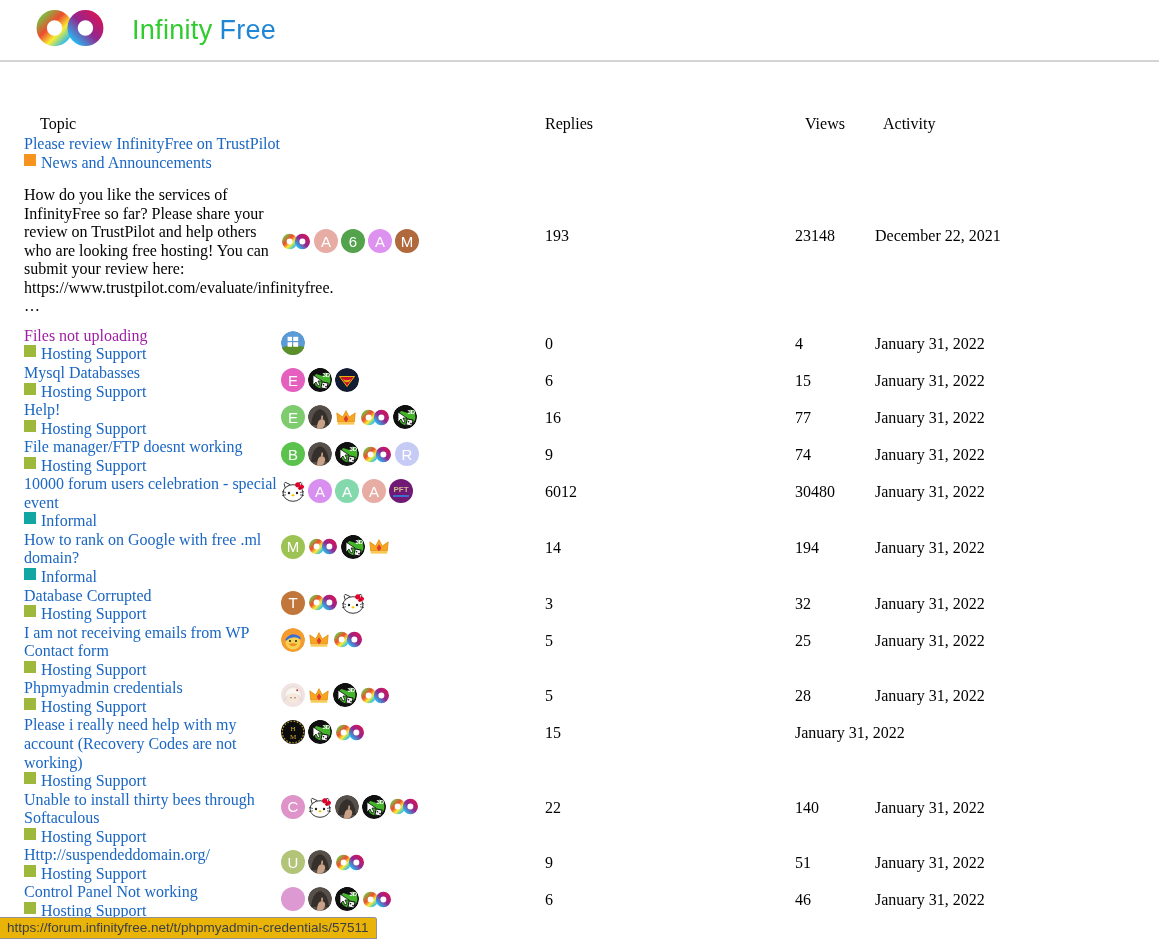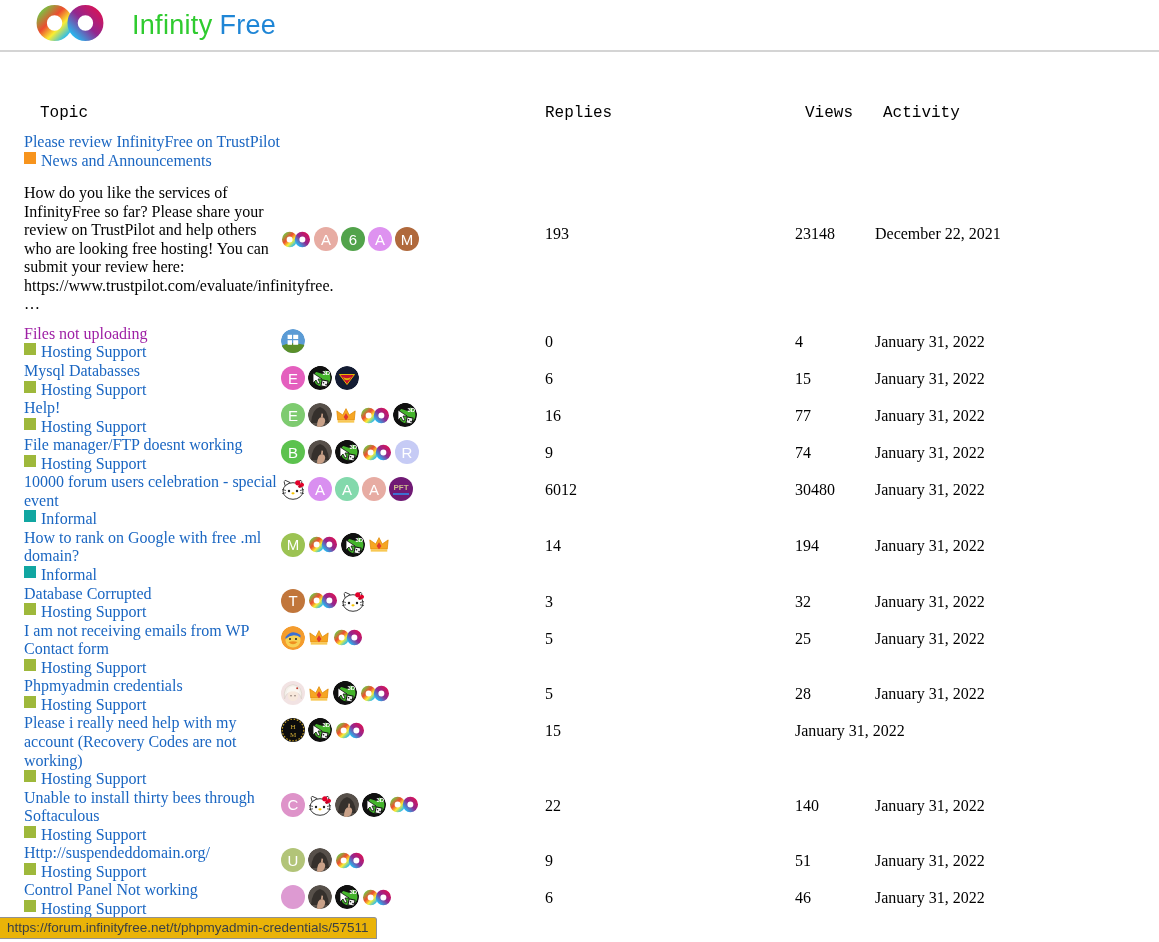--- a/index.html
+++ b/index.html
@@ -3,30 +3,30 @@
 <meta charset="utf-8">
 <style>
   * { box-sizing: border-box; }
   html,body { margin:0; padding:0; }
   body {
     width:1159px; height:942px; overflow:hidden; position:relative;
     background:#fff; font-family:"Liberation Serif", serif; font-size:16px; color:#000;
   }
   
   .topbar {
-    height:52px; border-bottom:2px solid #d4d4d4;
+    height:62px; border-bottom:2px solid #d4d4d4;
     display:flex; align-items:center; padding-left:34px;
   }
   .logo-link { display:flex; align-items:center; text-decoration:none; }
   .brand { margin-left:26px; font-family:"Liberation Sans", sans-serif; font-size:27px; letter-spacing:.3px; }
   .brand .b1 { color:#2fcb2f; }
   .brand .b2 { color:#1f86d6; margin-left:7px; }
   
   .main { padding-top:52px; }
-  .thead { display:flex; line-height:19px; margin-bottom:10px;font-family:Liberation Mono, monospace; }
+  .thead { display:flex; line-height:19px; margin-bottom:2px; }
   .h-topic   { width:545px; padding-left:40px; }
   .h-replies { width:250px; }
   .h-views   { width:80px;  padding-left:10px; }
   .h-activity{ flex:1;      padding-left:8px; }
   .thead span { color:#000; }
 
   .row { display:flex; }
   .row.featured { margin-bottom:11px; }
   .t-cell   { width:281px; padding-left:24px; }
   .av-cell  { width:264px; padding-top:4px; }

